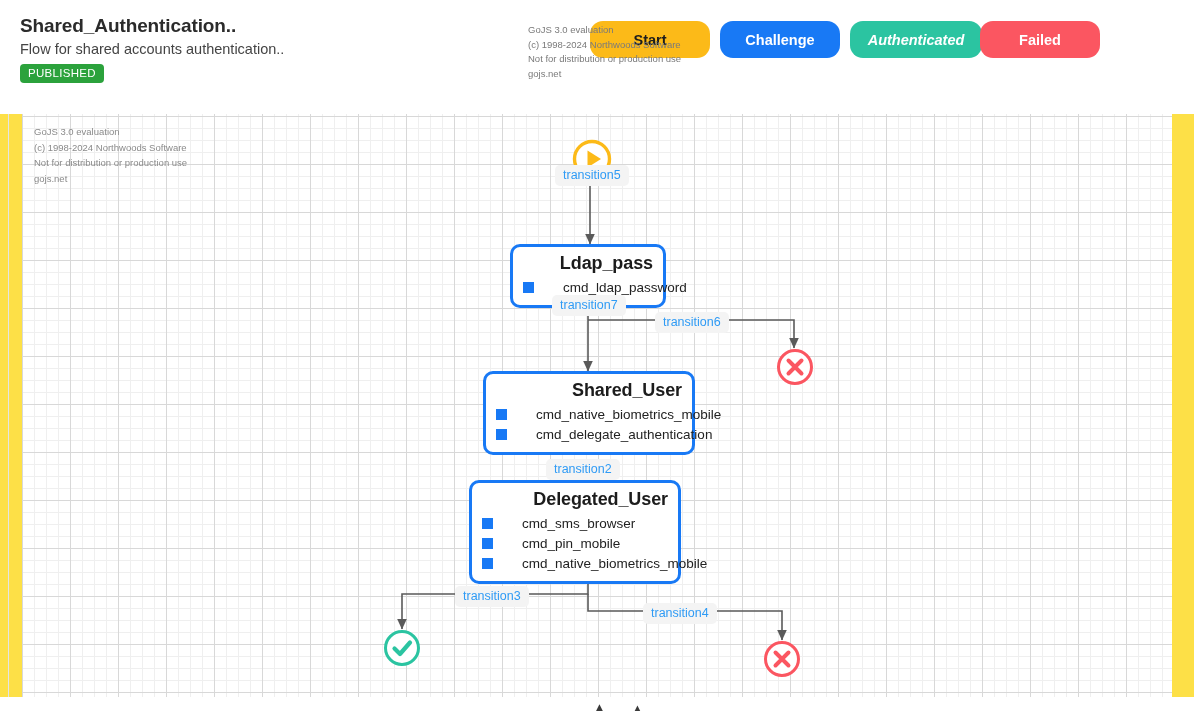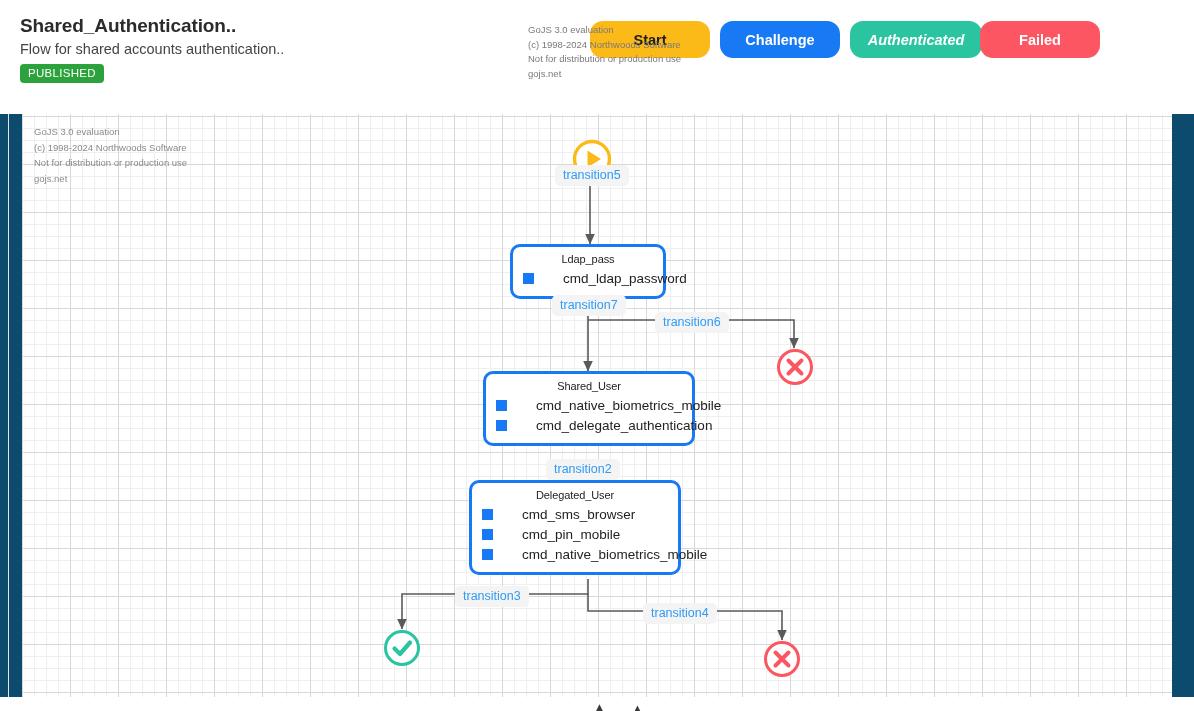--- a/index.html
+++ b/index.html
@@ -4,21 +4,21 @@
 <style>
   * { box-sizing: border-box; }
   html, body {
     margin: 0; padding: 0;
     width: 1194px; height: 711px;
     overflow: hidden;
     background: #ffffff;
     font-family: "Liberation Sans", sans-serif;
     -webkit-font-smoothing: antialiased;
   }
-  #app { position: relative; width: 1194px; height: 711px; background: #0c4a6e; }
+  #app { position: relative; width: 1194px; height: 711px; background: #fde047; }
 
   
   .left-rail {
     position: absolute; left: 8px; top: 0; width: 1px; height: 711px;
     background: #e4e4e4;
   }
 
   
   .header { position: absolute; left: 0; top: 0; width: 1194px; height: 114px; background: #fff; }
   .title {
@@ -81,22 +81,22 @@
 
   
   .node {
     position: absolute;
     background: #fff;
     border: 3px solid #1879f5;
     border-radius: 10px;
     padding: 6px 10px 8px 10px;
   }
   .node-title {
-    font-size: 11px; font-weight: normal; color: #1c1c1c;
-    text-align: center; margin-bottom: 3px; letter-spacing: -0.1px;
+    font-size: 18px; font-weight: bold; color: #1c1c1c;
+    text-align: right; margin-bottom: 3px; letter-spacing: -0.1px;
   }
   .node-row { display: flex; align-items: center; height: 20px; gap: 22px; }
   .port {
     width: 11px; height: 11px; background: #1879f5;
     flex: 0 0 11px; margin-right: 7px;
   }
   .port-label { font-size: 13.5px; color: #222; white-space: nowrap; }
 
   
   .start-node {

